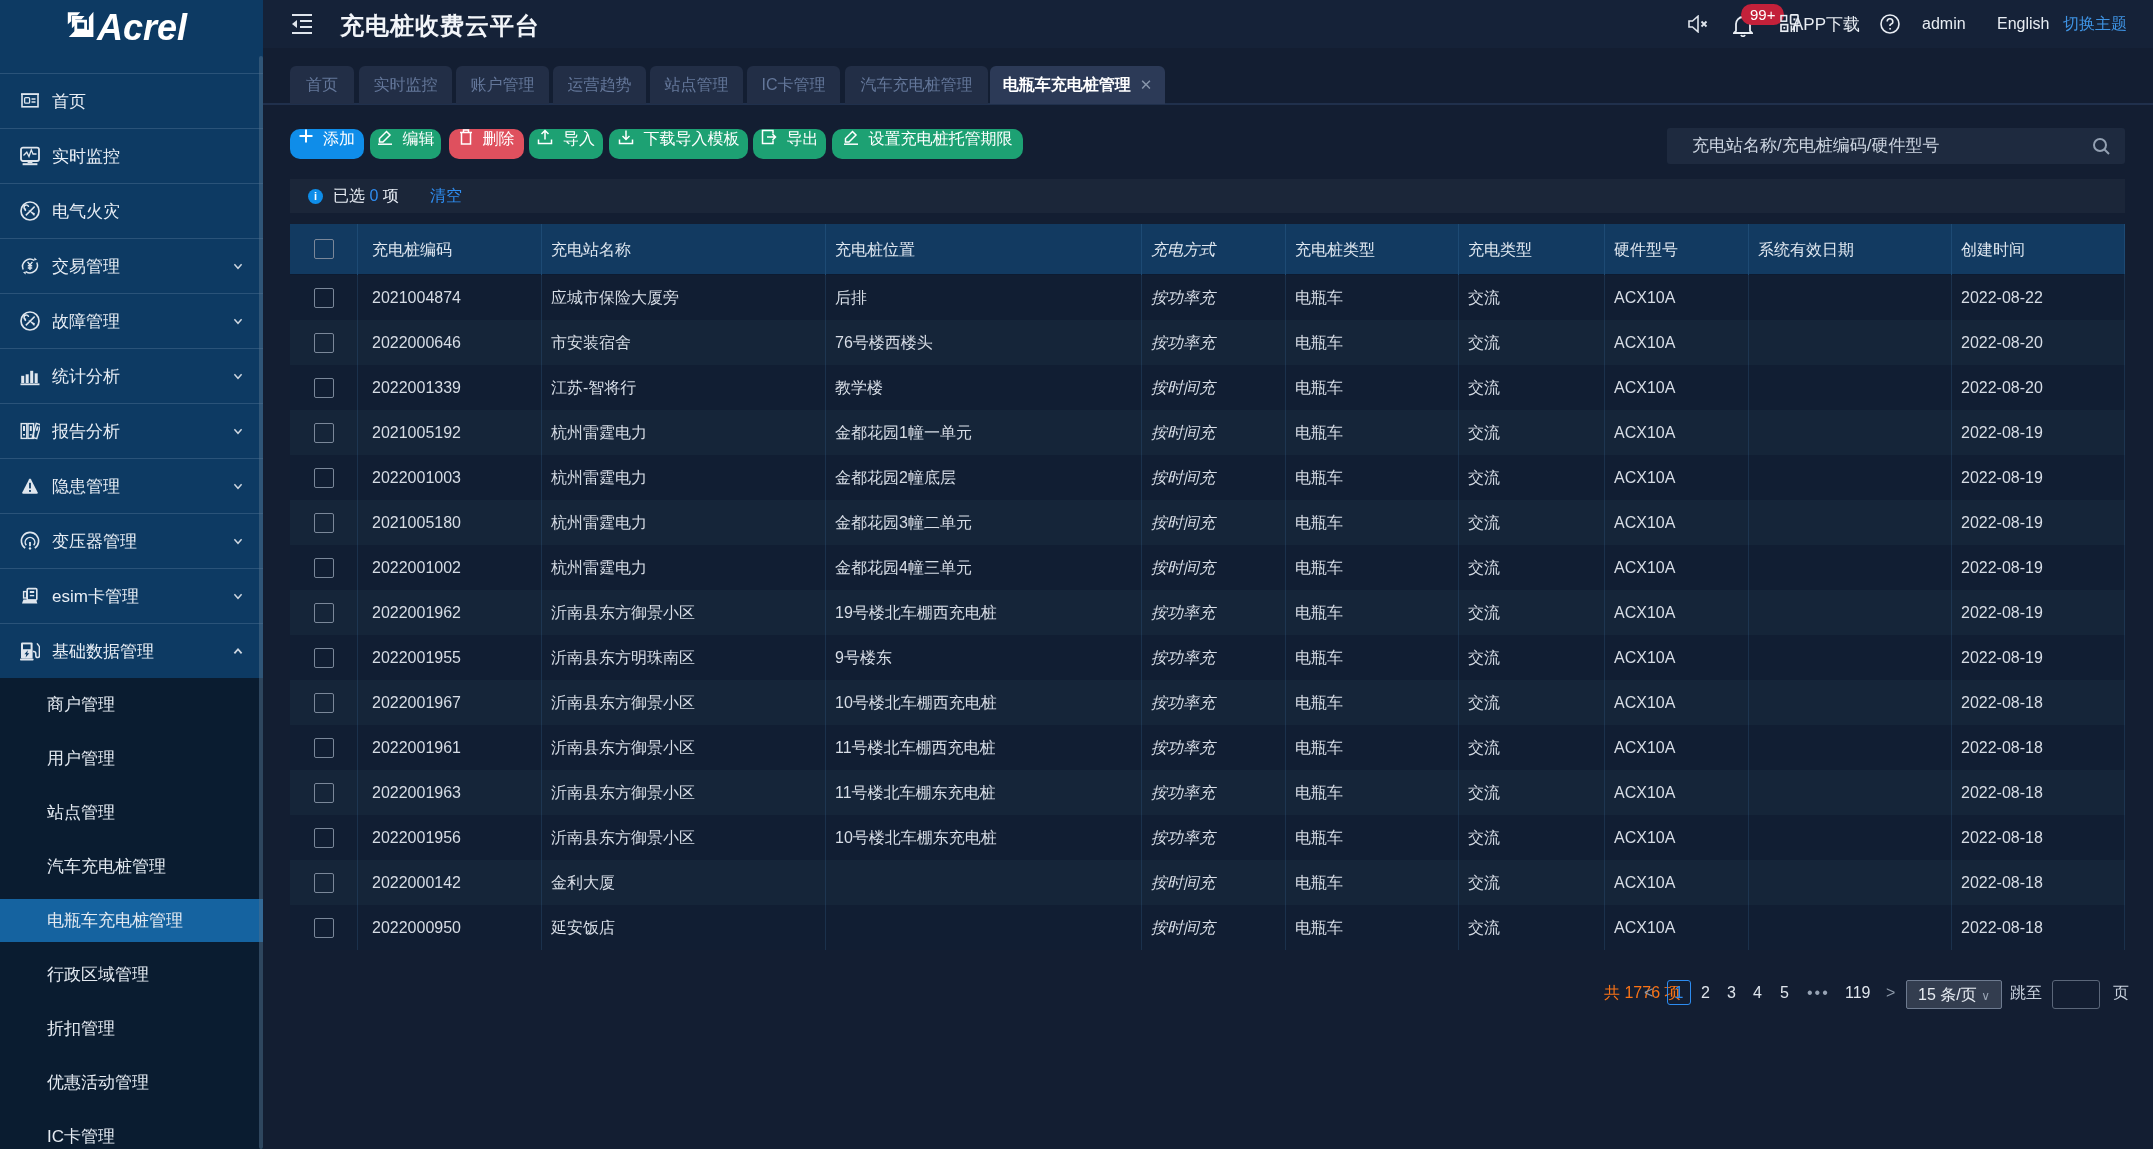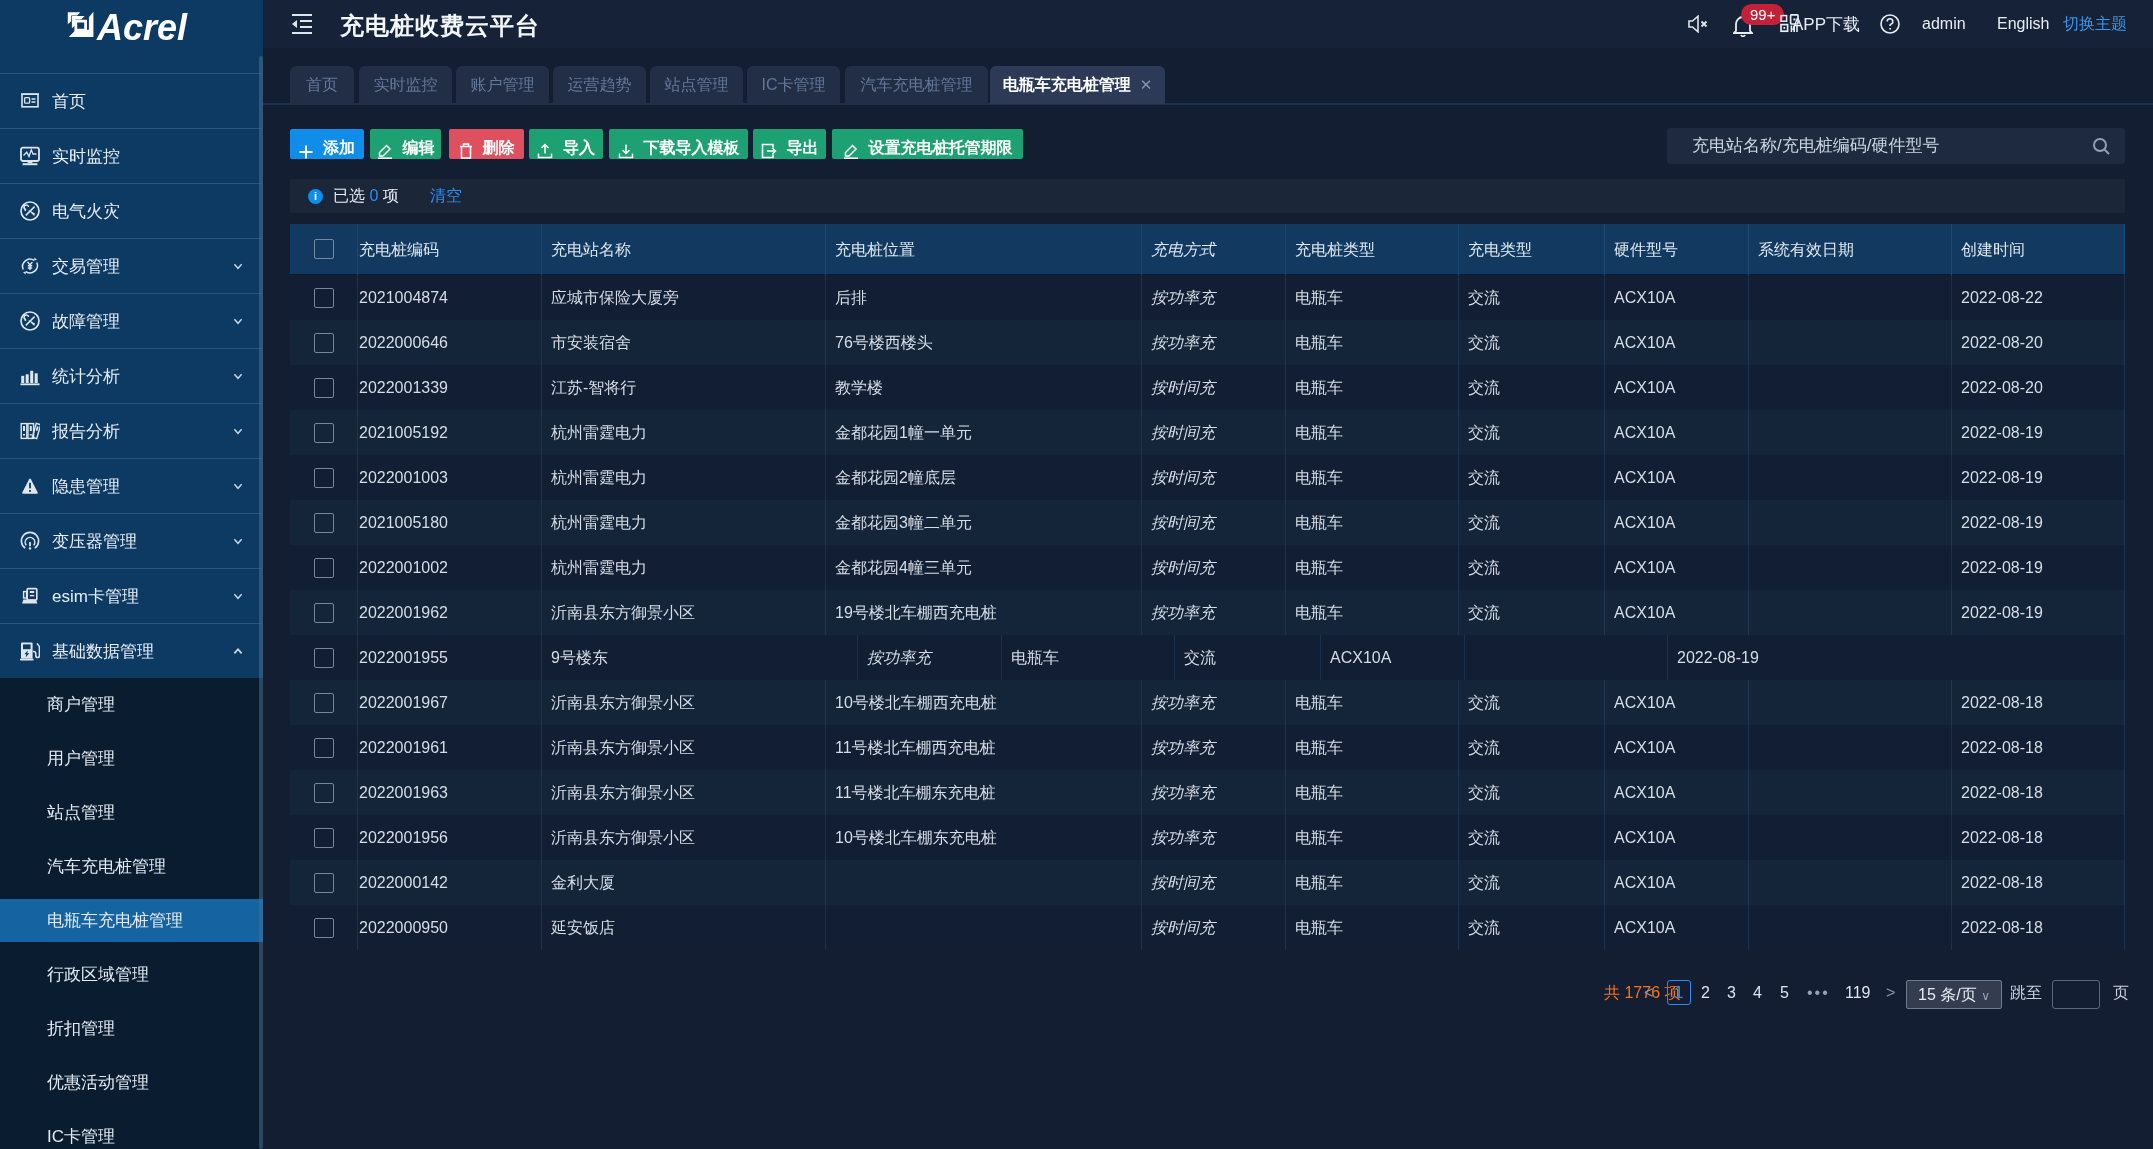--- a/index.html
+++ b/index.html
@@ -27,39 +27,39 @@
 
 
 #tabs { position:absolute; left:0; top:66px; height:38px; }
 .tab { position:absolute; top:0; height:38px; line-height:38px; background:#222e46; color:#64779a; font-size:16px; text-align:center; border-radius:6px 6px 0 0; }
 .tab.on { background:#2c3a57; color:#fff; font-weight:bold; }
 .tab.on .x { color:#8795ab; font-weight:normal; margin-left:9px; font-size:15px; }
 #tabline { position:absolute; left:263px; top:103px; width:1890px; height:2px; background:#20304c; }
 
 
 #toolbar { position:absolute; left:290px; top:129px; height:30px; display:flex; }
-.btn { height:30px; display:flex; align-items:flex-end; justify-content:center; color:#fff; font-size:16px; border-radius:2px;font-weight:bold; }
+.btn { height:30px; display:flex; align-items:flex-start; justify-content:center; color:#fff; font-size:16px; border-radius:10px; }
 .btn svg { margin-right:10px; }
 .b-blue { background:#0f8de9; }
 .b-green { background:#1da173; }
 .b-red { background:#df505e; }
 #search { position:absolute; left:1667px; top:128px; width:458px; height:36px; background:#1e2a3f; border-radius:3px; color:#cdd5e1; font-size:17px; line-height:36px; padding-left:25px; }
 #search svg { position:absolute; right:14px; top:9px; }
 
 
 #infobar { position:absolute; left:290px; top:179px; width:1835px; height:34px; background:#1b2639; display:flex; align-items:center; font-size:16px; color:#e6ebf2; }
 
 
 #table { position:absolute; left:290px; top:224px; width:1835px; }
 .trow { display:flex; height:45px; align-items:center; font-size:16px; color:#d7dde6; border-right:1px solid rgba(62,118,168,0.22); }
 .trow.odd { background:#111e33; }
 .trow.even { background:#152539; }
 .thead { height:51px; background:#123a61; color:#dfe7f0; align-items:center; border-bottom:1px solid #0d1b31; border-right:1px solid #1d4a74; }
 .c0 { flex:0 0 67px; display:flex; justify-content:center; align-items:center; }
-.c1 { flex:0 0 184px; padding-left:2px; }
+.c1 { flex:0 0 184px; padding-left:15px; }
 .c2 { flex:0 0 284px; padding-left:10px; }
 .c3 { flex:0 0 316px; padding-left:10px; }
 .c4 { flex:0 0 144px; padding-left:10px;font-style:italic; }
 .c5 { flex:0 0 173px; padding-left:10px; }
 .c6 { flex:0 0 146px; padding-left:10px; }
 .c7 { flex:0 0 144px; padding-left:10px; }
 .c8 { flex:0 0 203px; padding-left:10px; }
 .c9 { flex:1; padding-left:10px; }
 .thead > div { position:relative; height:51px; line-height:51px; }
 .thead > div + div::before { content:""; position:absolute; left:0; top:0; bottom:0; width:1px; background:#1d4a74; }
@@ -446,20 +446,21 @@
       <div class="c6">交流</div>
     <div class="c7">ACX10A</div>
       <div class="c8"></div>
       <div class="c9">2022-08-19</div>
     </div>
     <div class="trow odd">
     <div class="c0">
         <span class="cb"></span>
       </div>
     <div class="c1">2022001955</div>
+      <div class="c2">沂南县东方明珠南区</div>
       <div class="c3">9号楼东</div>
     <div class="c4">按功率充</div>
       <div class="c5">电瓶车</div>
       <div class="c6">交流</div>
     <div class="c7">ACX10A</div>
       <div class="c8"></div>
       <div class="c9">2022-08-19</div>
     </div>
     <div class="trow even">
     <div class="c0">

